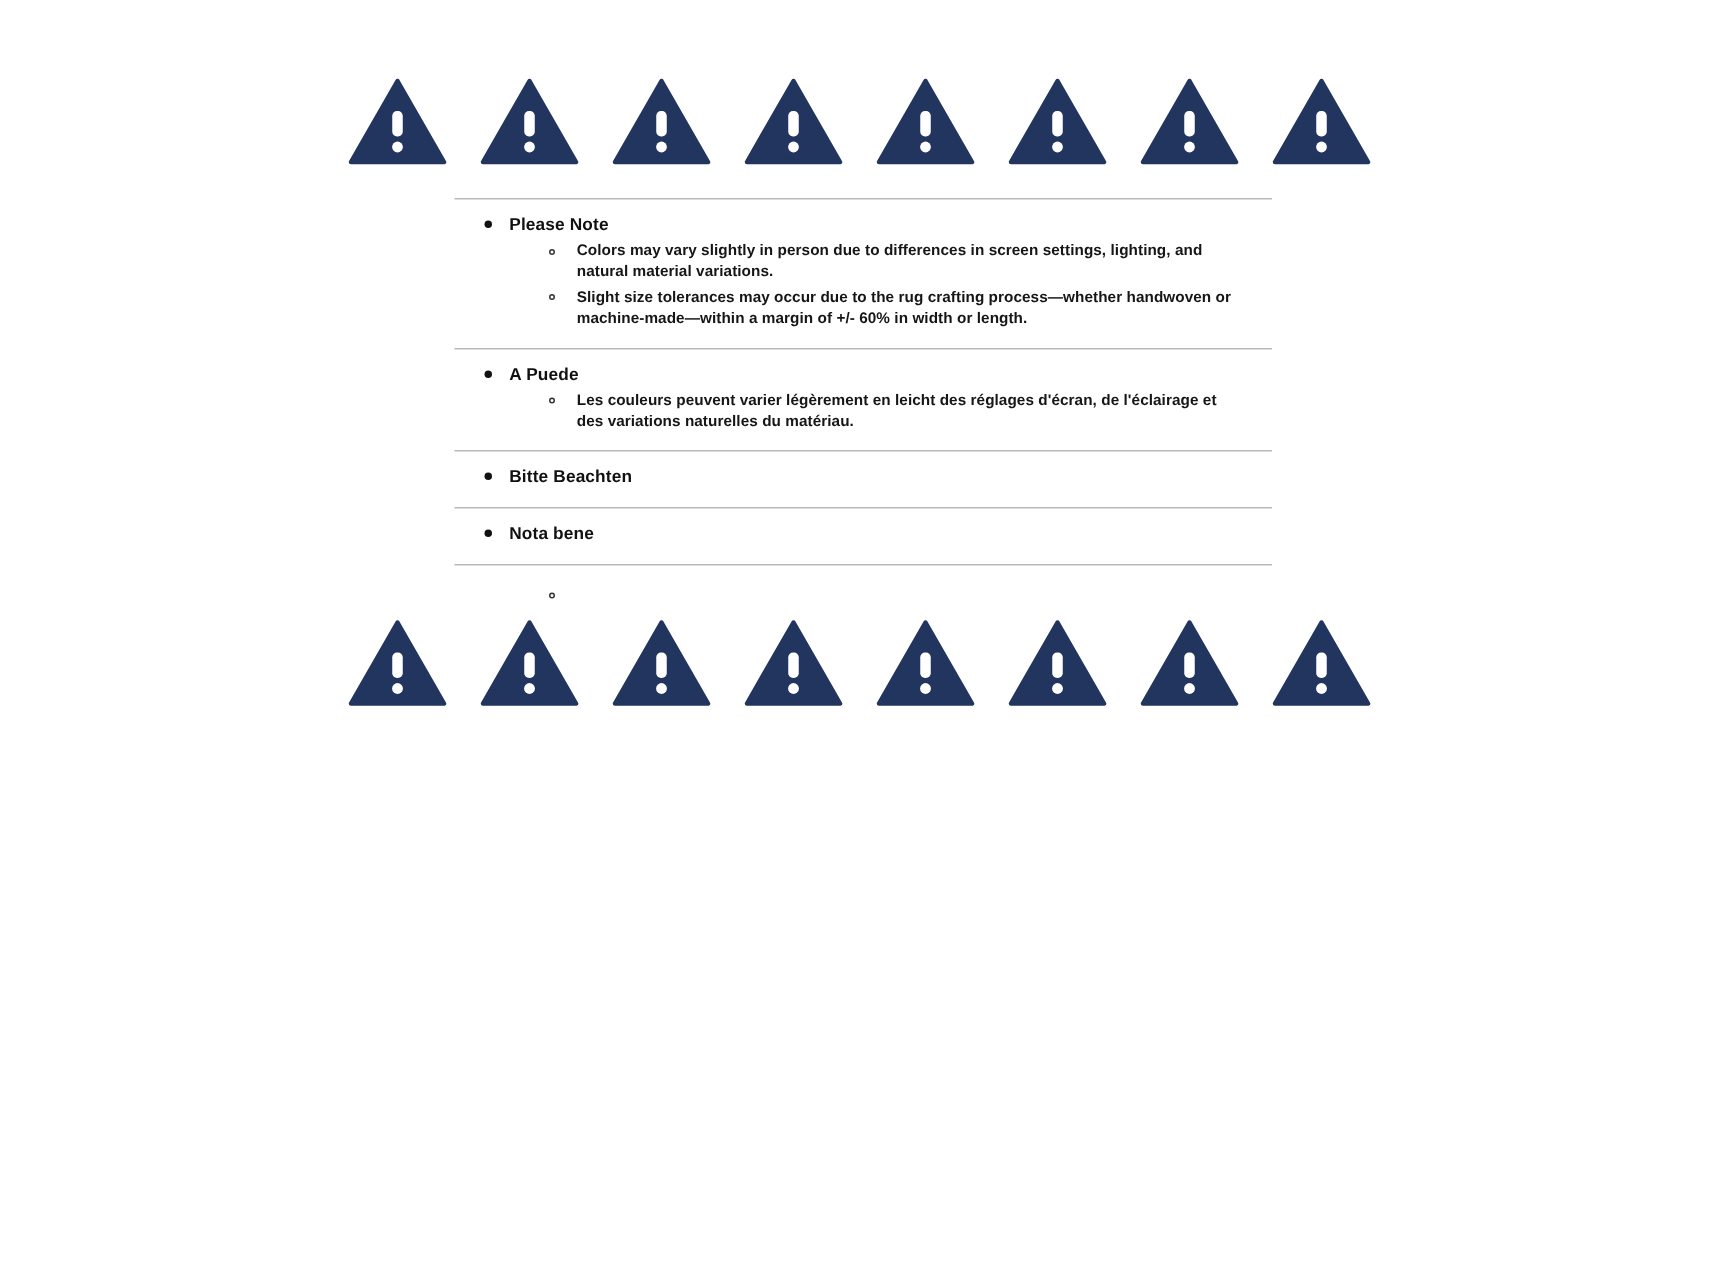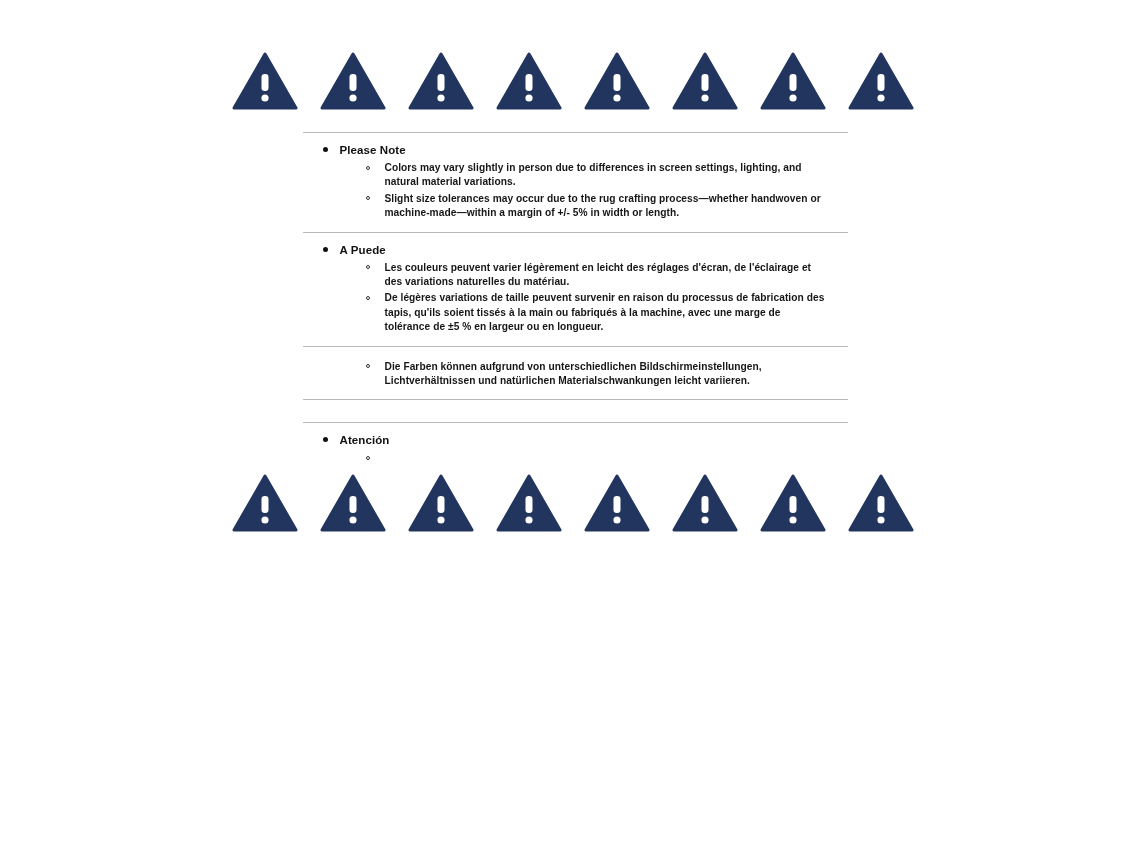--- a/index.html
+++ b/index.html
@@ -152,69 +152,65 @@
         <span class="bullet"></span>
         <span>Please Note</span>
       </div>
       <ul class="sub-list">
         <li class="sub-item">
           <span class="ring"></span>
           <span>Colors may vary slightly in person due to differences in screen settings, lighting, and natural material variations.</span>
         </li>
         <li class="sub-item">
           <span class="ring"></span>
-          <span>Slight size tolerances may occur due to the rug crafting process—whether handwoven or machine-made—within a margin of +/- 5% in width or length.</span>
+          <span>Slight size tolerances may occur due to the rug crafting process—whether handwoven or machine-made—within a margin of +/- 60% in width or length.</span>
         </li>
       </ul>
     </div>
 
     <hr class="rule">
 
     <div class="block">
       <div class="block-head">
         <span class="bullet"></span>
         <span>A Puede</span>
       </div>
       <ul class="sub-list">
         <li class="sub-item">
           <span class="ring"></span>
           <span>Les couleurs peuvent varier légèrement en leicht des réglages d'écran, de l'éclairage et des variations naturelles du matériau.</span>
         </li>
-        <li class="sub-item">
-          <span class="ring"></span>
-          <span>De légères variations de taille peuvent survenir en raison du processus de fabrication des tapis, qu'ils soient tissés à la main ou fabriqués à la machine, avec une marge de tolérance de ±5 % en largeur ou en longueur.</span>
-        </li>
-      </ul>
-    </div>
-
-    <hr class="rule">
-
-    <div class="block">
-      <ul class="sub-list">
-        <li class="sub-item">
-          <span class="ring"></span>
-          <span>Die Farben können aufgrund von unterschiedlichen Bildschirmeinstellungen, Lichtverhältnissen und natürlichen Materialschwankungen leicht variieren.</span>
-        </li>
-      </ul>
-    </div>
-
-    <hr class="rule">
-
-    <div class="block">
-      <ul class="sub-list">
-      </ul>
-    </div>
-
-    <hr class="rule">
-
-    <div class="block">
-      <div class="block-head">
-        <span class="bullet"></span>
-        <span>Atención</span>
-      </div>
+      </ul>
+    </div>
+
+    <hr class="rule">
+
+    <div class="block">
+      <div class="block-head">
+        <span class="bullet"></span>
+        <span>Bitte Beachten</span>
+      </div>
+      <ul class="sub-list">
+      </ul>
+    </div>
+
+    <hr class="rule">
+
+    <div class="block">
+      <div class="block-head">
+        <span class="bullet"></span>
+        <span>Nota bene</span>
+      </div>
+      <ul class="sub-list">
+      </ul>
+    </div>
+
+    <hr class="rule">
+
+    <div class="block">
       <ul class="sub-list">
         <li class="sub-item">
           <span class="ring"></span>
         </li>
       </ul>
     </div>
 
   </div>
 
   <div class="icon-row bottom">

